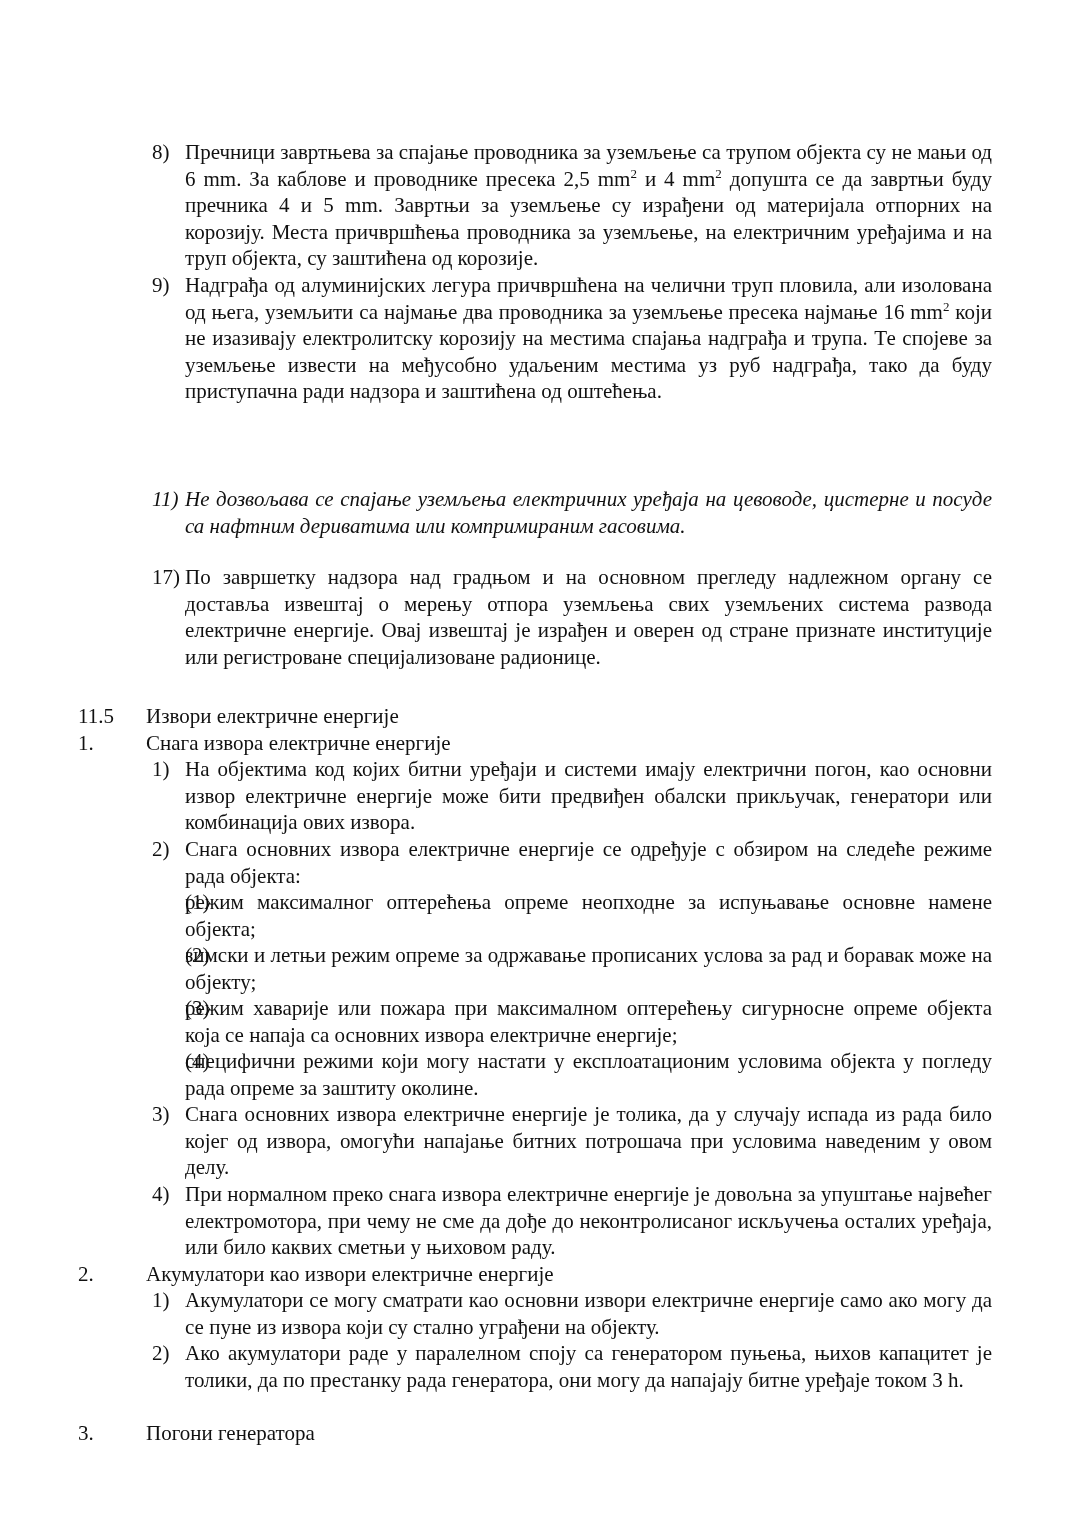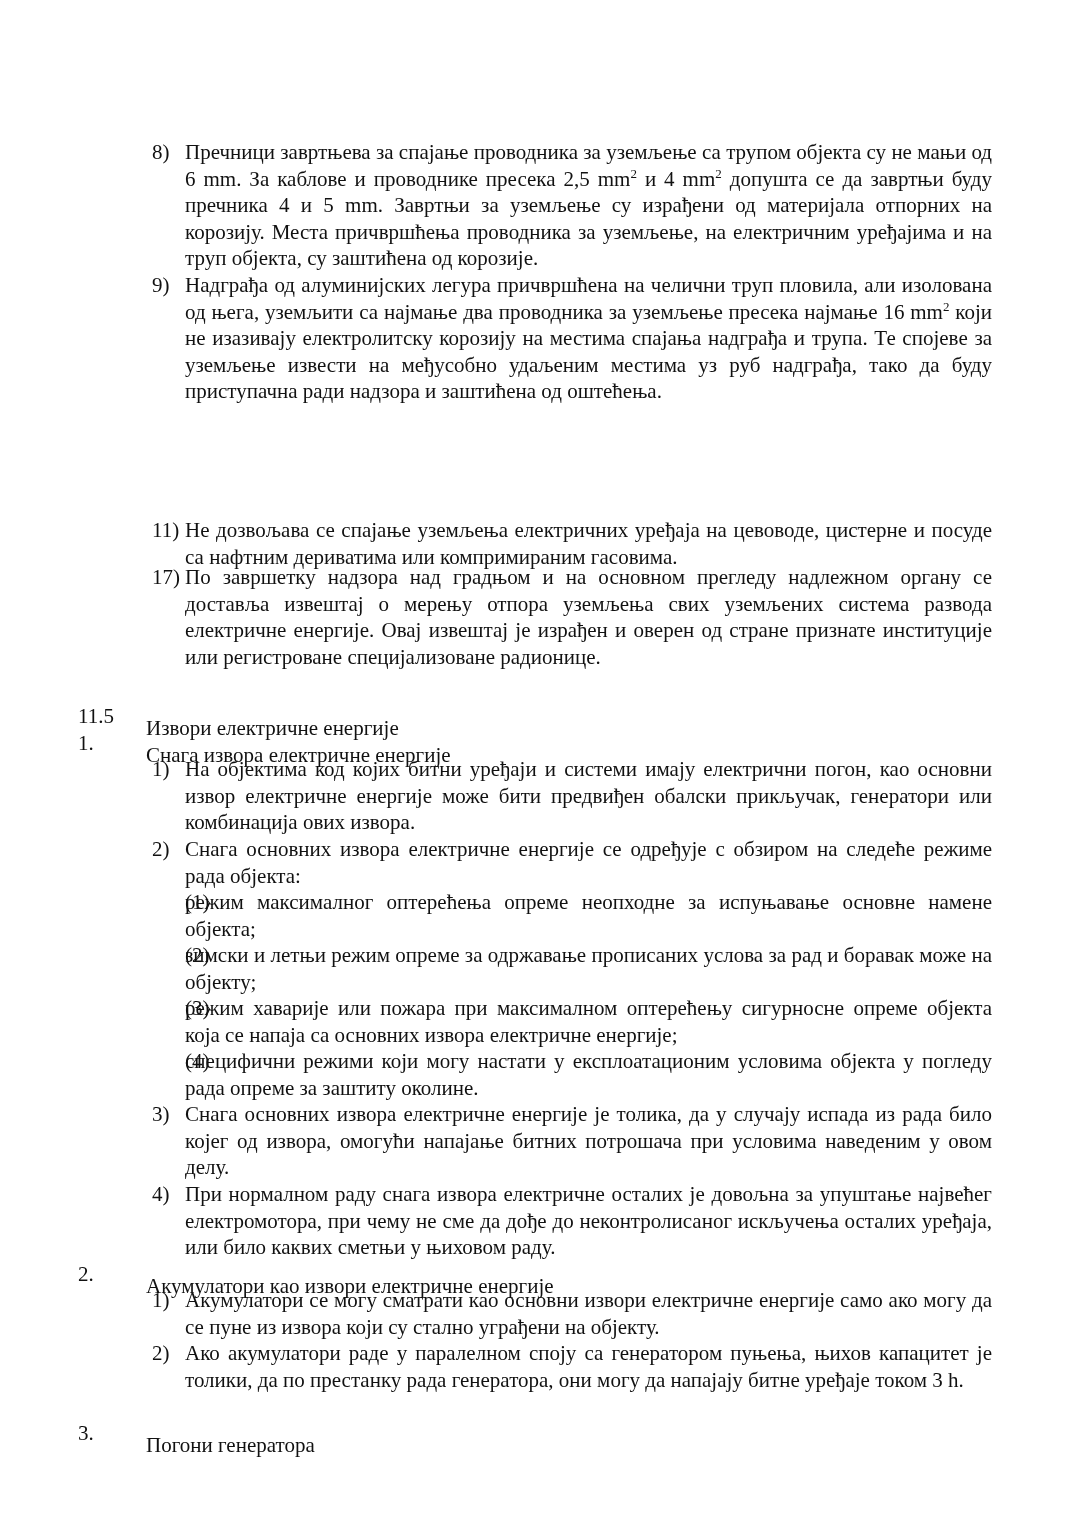--- a/index.html
+++ b/index.html
@@ -15,40 +15,40 @@
   .item .num { position: absolute; top: 0; }
   .item .txt { display: block; }
   .lvl1 { left: 152px; width: 840px; }
   .lvl1 .num { left: 0; }
   .lvl1 .txt { margin-left: 33px; }
   .lvl2 { left: 185px; width: 807px; }
   .lvl2 .num { left: 0; }
   .lvl2 .txt { }
   .heading { position: absolute; left: 78px; }
   .heading .hnum { position: absolute; left: 0; top: 0; }
-  .heading .htxt { position: absolute; left: 68px; top: 12px; white-space: nowrap; font-family: Liberation Serif, serif; }
+  .heading .htxt { position: absolute; left: 68px; top: 0; white-space: nowrap; font-family: Liberation Serif, serif; }
   sup { font-size: 13px; line-height: 0; vertical-align: 8px; }
 </style>
 </head>
 <body>
 
 <div class="page">
 
   <div class="item lvl1" style="top:139px;">
     <span class="num">8)</span>
     <span class="txt"><span>Пречници завртњева за спајање проводника за уземљење са трупом објекта су не мањи од 6 mm. За каблове и проводнике пресека 2,5 mm</span><sup>2</sup><span> и 4 mm</span><sup>2</sup><span> допушта се да завртњи буду пречника 4 и 5 mm. Завртњи за уземљење су израђени од материјала отпорних на корозију. Места причвршћења проводника за уземљење, на електричним уређајима и на труп објекта, су заштићена од корозије.</span></span>
   </div>
 
   <div class="item lvl1" style="top:272px;">
     <span class="num">9)</span>
     <span class="txt"><span>Надграђа од алуминијских легура причвршћена на челични труп пловила, али изолована од њега, уземљити са најмање два проводника за уземљење пресека најмање 16 mm</span><sup>2</sup><span> који не изазивају електролитску корозију на местима спајања надграђа и трупа. Те спојеве за уземљење извести на међусобно удаљеним местима уз руб надграђа, тако да буду приступачна ради надзора и заштићена од оштећења.</span></span>
   </div>
 
 
-  <div class="item lvl1" style="top:517px;">
+  <div class="item lvl1" style="top:486px;font-style:italic;">
     <span class="num">11)</span>
     <span class="txt">Не дозвољава се спајање уземљења електричних уређаја на цевоводе, цистерне и посуде са нафтним дериватима или компримираним гасовима.</span>
   </div>
 
   <div class="item lvl1" style="top:564px;">
     <span class="num">17)</span>
     <span class="txt">По завршетку надзора над градњом и на основном прегледу надлежном органу се доставља извештај о мерењу отпора уземљења свих уземљених система развода електричне енергије. Овај извештај је израђен и оверен од стране признате институције или регистроване специјализоване радионице.</span>
   </div>
 
   <div class="heading" style="top:703px;">
@@ -88,21 +88,21 @@
     <span class="txt">специфични режими који могу настати у експлоатационим условима објекта у погледу рада опреме за заштиту околине.</span>
   </div>
 
   <div class="item lvl1" style="top:1101px;">
     <span class="num">3)</span>
     <span class="txt">Снага основних извора електричне енергије је толика, да у случају испада из рада било којег од извора, омогући напајање битних потрошача при условима наведеним у овом делу.</span>
   </div>
 
   <div class="item lvl1" style="top:1181px;">
     <span class="num">4)</span>
-    <span class="txt">При нормалном раду снага извора електричне осталих је довољна за упуштање највећег електромотора, при чему не сме да дође до неконтролисаног искључења осталих уређаја, или било каквих сметњи у њиховом раду.</span>
+    <span class="txt">При нормалном преко снага извора електричне енергије је довољна за упуштање највећег електромотора, при чему не сме да дође до неконтролисаног искључења осталих уређаја, или било каквих сметњи у њиховом раду.</span>
   </div>
 
   <div class="heading" style="top:1261px;">
     <span class="hnum">2.</span>
     <span class="htxt">Акумулатори као извори електричне енергије</span>
   </div>
 
   <div class="item lvl1" style="top:1287px;">
     <span class="num">1)</span>
     <span class="txt">Акумулатори се могу сматрати као основни извори електричне енергије само ако могу да се пуне из извора који су стално уграђени на објекту.</span>

